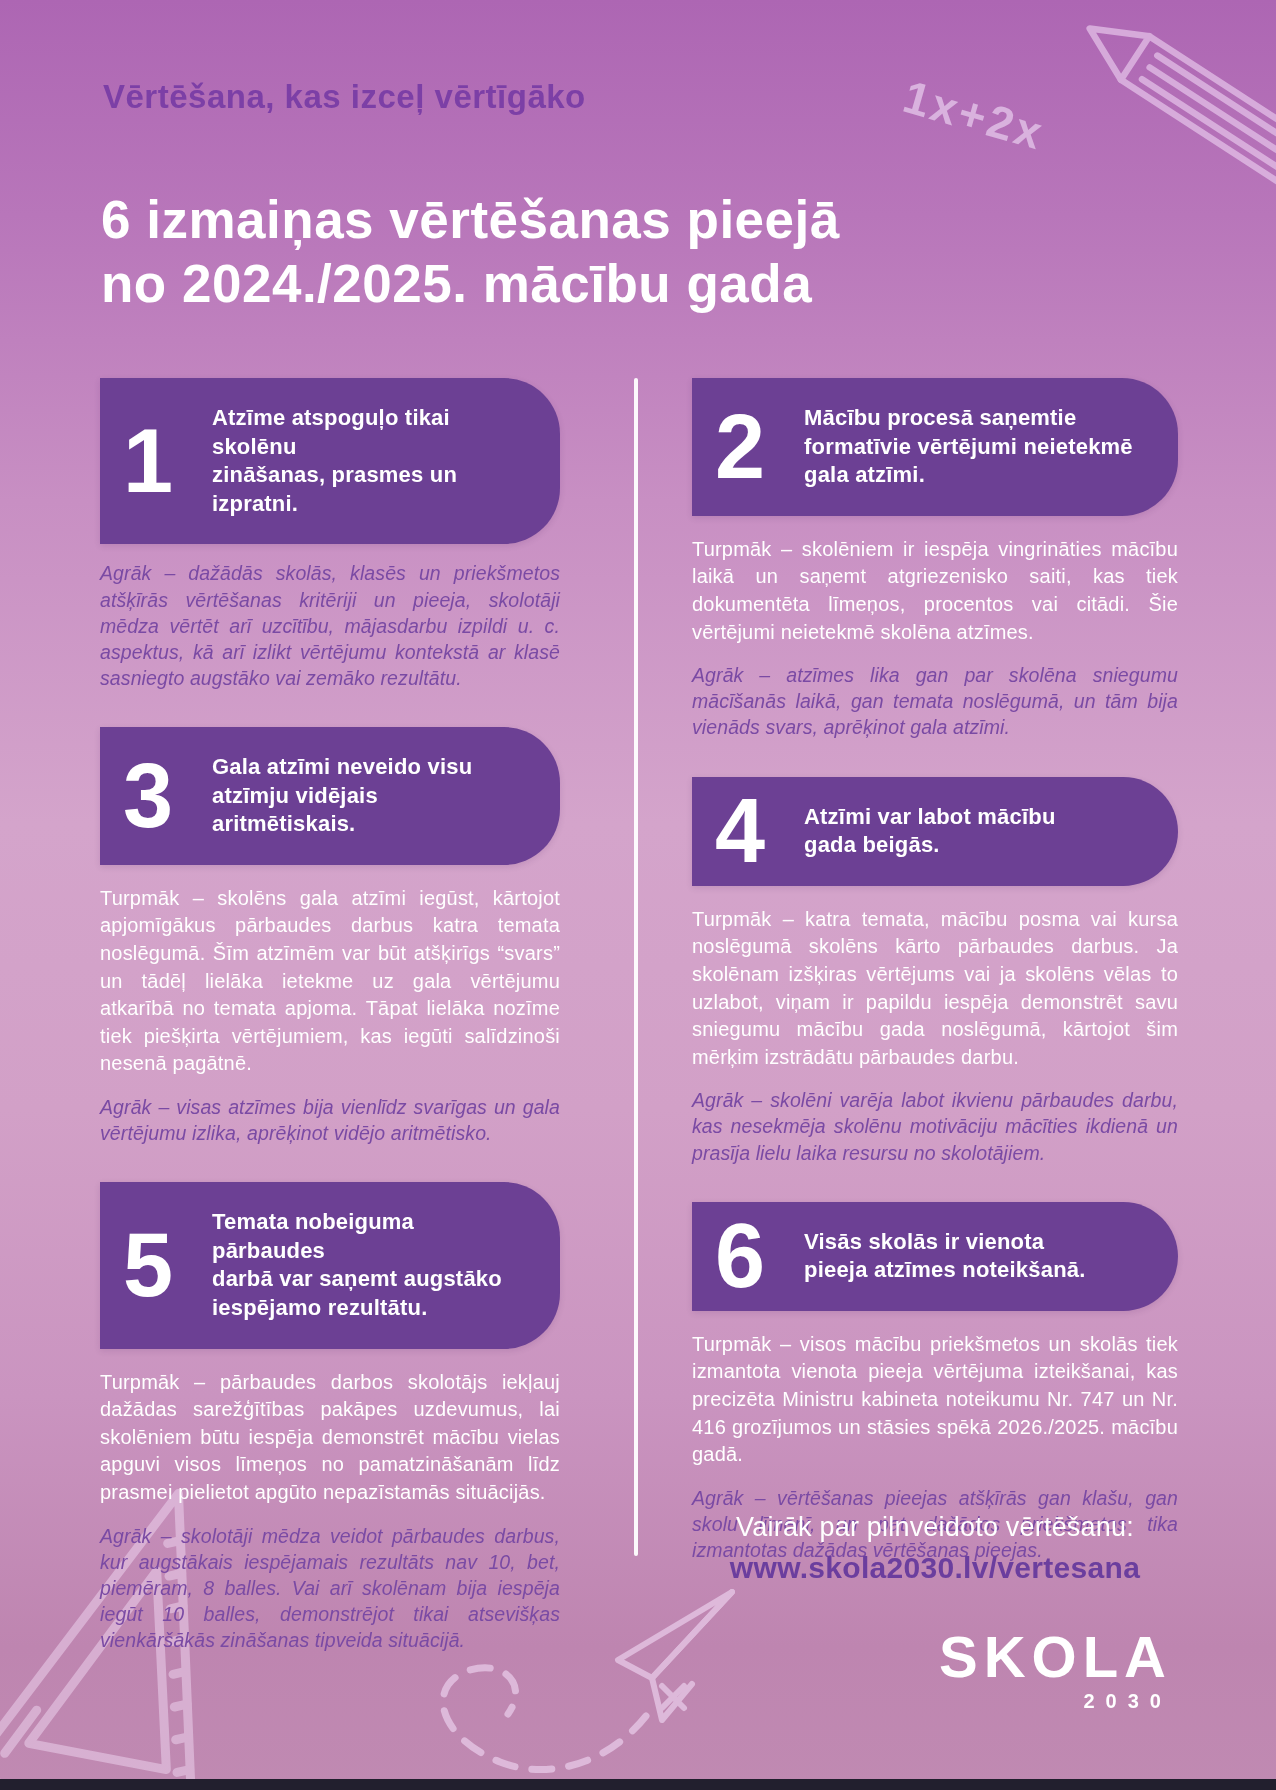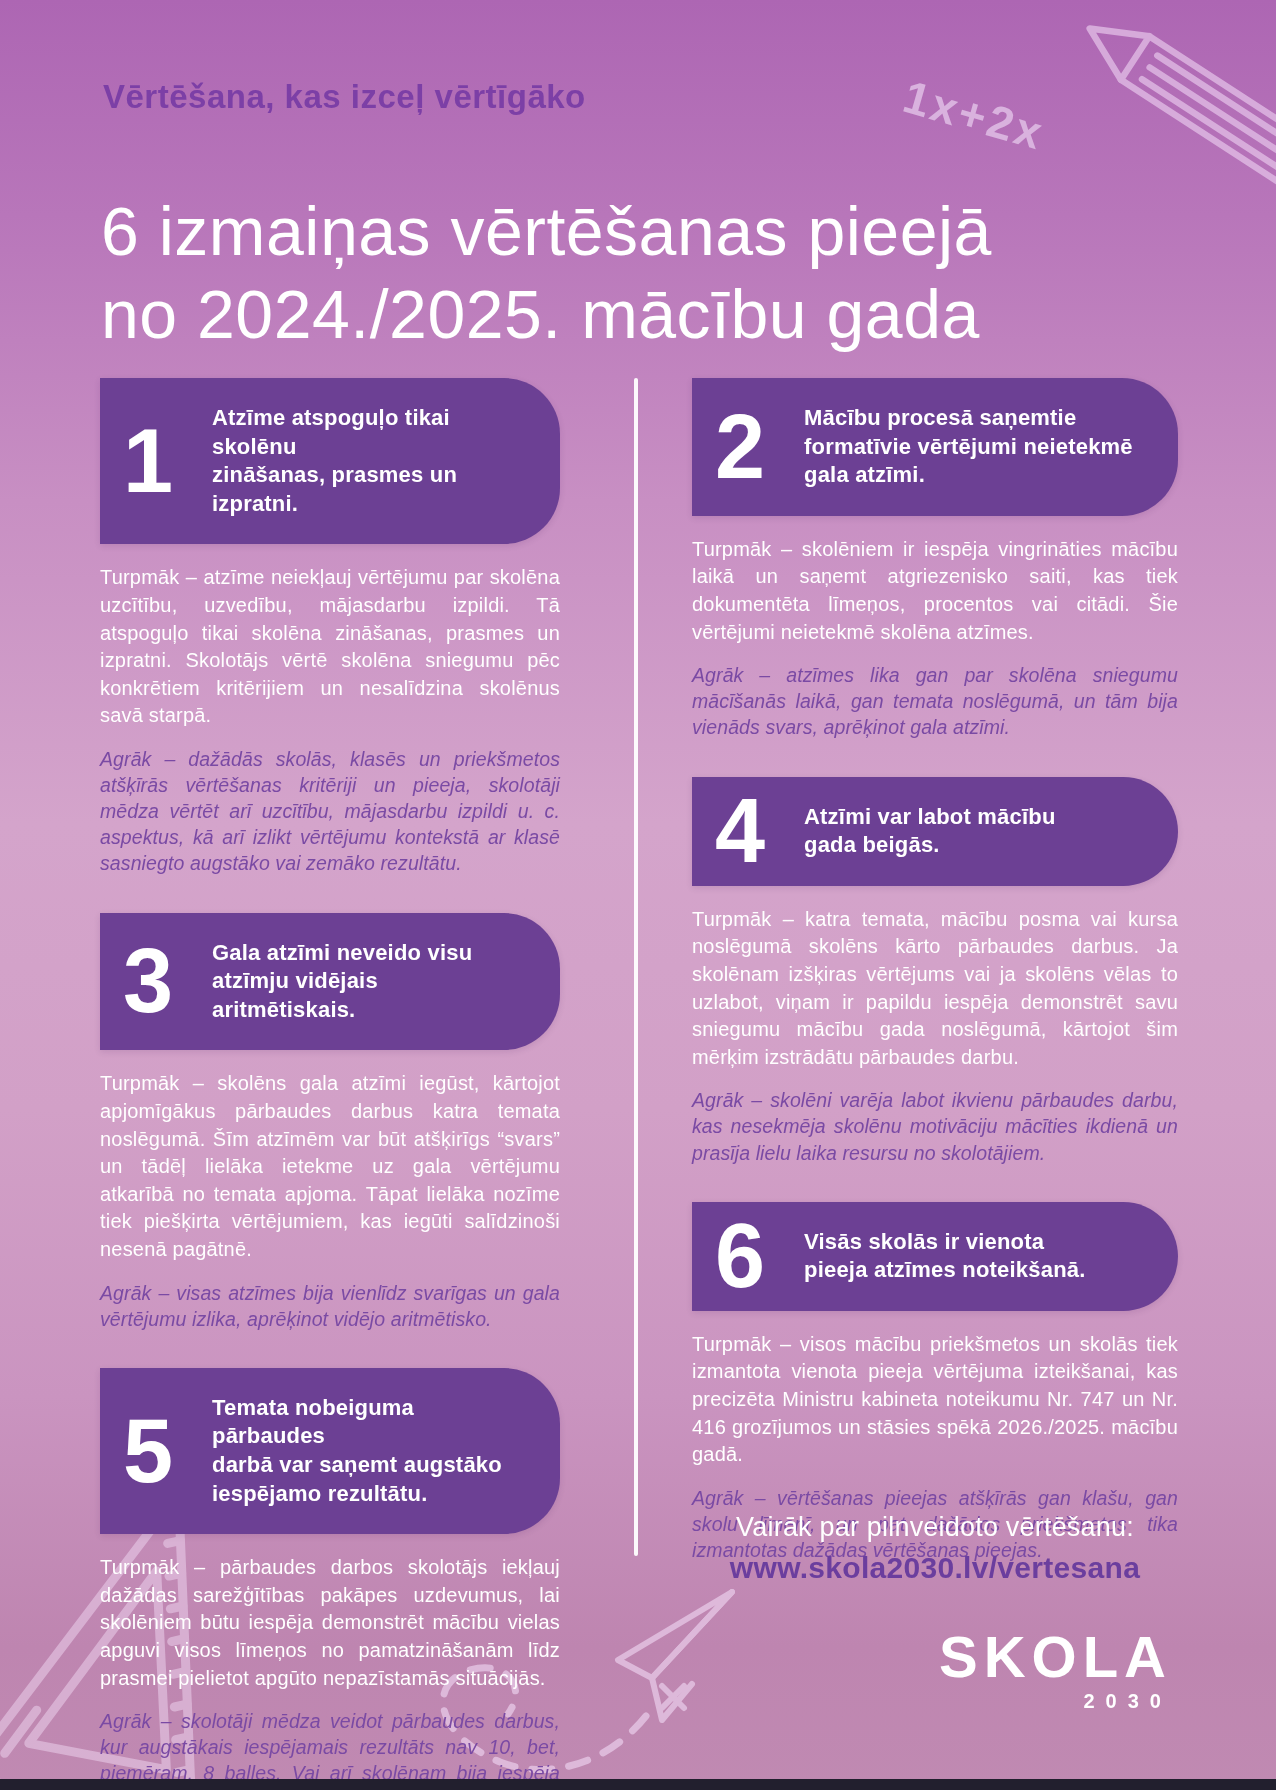--- a/index.html
+++ b/index.html
@@ -4,21 +4,21 @@
 <style>
   html,body{margin:0;padding:0;}
   .poster{
     position:relative; width:1276px; height:1790px; overflow:hidden;
     font-family:"Liberation Sans","DejaVu Sans",sans-serif;
     background:linear-gradient(180deg,#ad66b3 0%,#b876ba 12%,#c88fc3 28%,#d4a4cb 46%,#d2a0c7 62%,#ca94c0 78%,#be85b0 92%,#c08ab2 100%);
   }
   .pre{white-space:pre-line;}
   
   .kicker{position:absolute;left:103px;top:78px;font-size:33px;font-weight:bold;color:#7c3fa6;letter-spacing:.5px;}
-  .main-title{position:absolute;left:101px;top:144px;width:940px;font-size:68px;font-weight:normal;color:#ffffff;line-height:1.22;letter-spacing:.5px;}
+  .main-title{position:absolute;left:101px;top:152px;width:940px;font-size:53px;font-weight:bold;color:#ffffff;line-height:1.22;letter-spacing:.5px;}
   
   .col{position:absolute;top:378px;}
   .col-left{left:100px;width:460px;}
   .col-right{left:692px;width:486px;}
   .divider{position:absolute;left:634px;top:378px;width:4px;height:1178px;background:rgba(255,255,255,.95);border-radius:2px;}
   
   .card{margin:0 0 36px 0;}
   .bubble{display:flex;align-items:center;background:#6c4094;border-radius:0 56px 56px 0;min-height:106px;padding:10px 28px 10px 0;box-sizing:border-box;box-shadow:0 2px 6px rgba(60,20,80,.12);}
   .num{flex:0 0 96px;text-align:center;font-size:90px;font-weight:bold;color:#ffffff;line-height:.85;}
   .btitle{margin:16px;font-size:22px;font-weight:bold;color:#ffffff;line-height:1.3;letter-spacing:.2px;}
@@ -87,21 +87,20 @@
   <div class="divider"></div>
 
   <div class="col col-left">
 
     <section class="card">
       <div class="bubble">
         <span class="num">1</span>
         <h3 class="btitle pre">Atzīme atspoguļo tikai skolēnu
 zināšanas, prasmes un izpratni.</h3>
       </div>
-      <p class="now">Turpmāk – atzīme neiekļauj vērtējumu par skolēna uzcītību, uzvedību, mājasdarbu izpildi. Tā atspoguļo tikai skolēna zināšanas, prasmes un izpratni. Skolotājs vērtē skolēna sniegumu pēc konkrētiem kritērijiem un nesalīdzina skolēnus savā starpā.</p>
       <p class="before">Agrāk – dažādās skolās, klasēs un priekšmetos atšķīrās vērtēšanas kritēriji un pieeja, skolotāji mēdza vērtēt arī uzcītību, mājasdarbu izpildi u. c. aspektus, kā arī izlikt vērtējumu kontekstā ar klasē sasniegto augstāko vai zemāko rezultātu.</p>
     </section>
 
     <section class="card">
       <div class="bubble">
         <span class="num">3</span>
         <h3 class="btitle pre">Gala atzīmi neveido visu
 atzīmju vidējais aritmētiskais.</h3>
       </div>
       <p class="now">Turpmāk – skolēns gala atzīmi iegūst, kārtojot apjomīgākus pārbaudes darbus katra temata noslēgumā. Šīm atzīmēm var būt atšķirīgs “svars” un tādēļ lielāka ietekme uz gala vērtējumu atkarībā no temata apjoma. Tāpat lielāka nozīme tiek piešķirta vērtējumiem, kas iegūti salīdzinoši nesenā pagātnē.</p>

